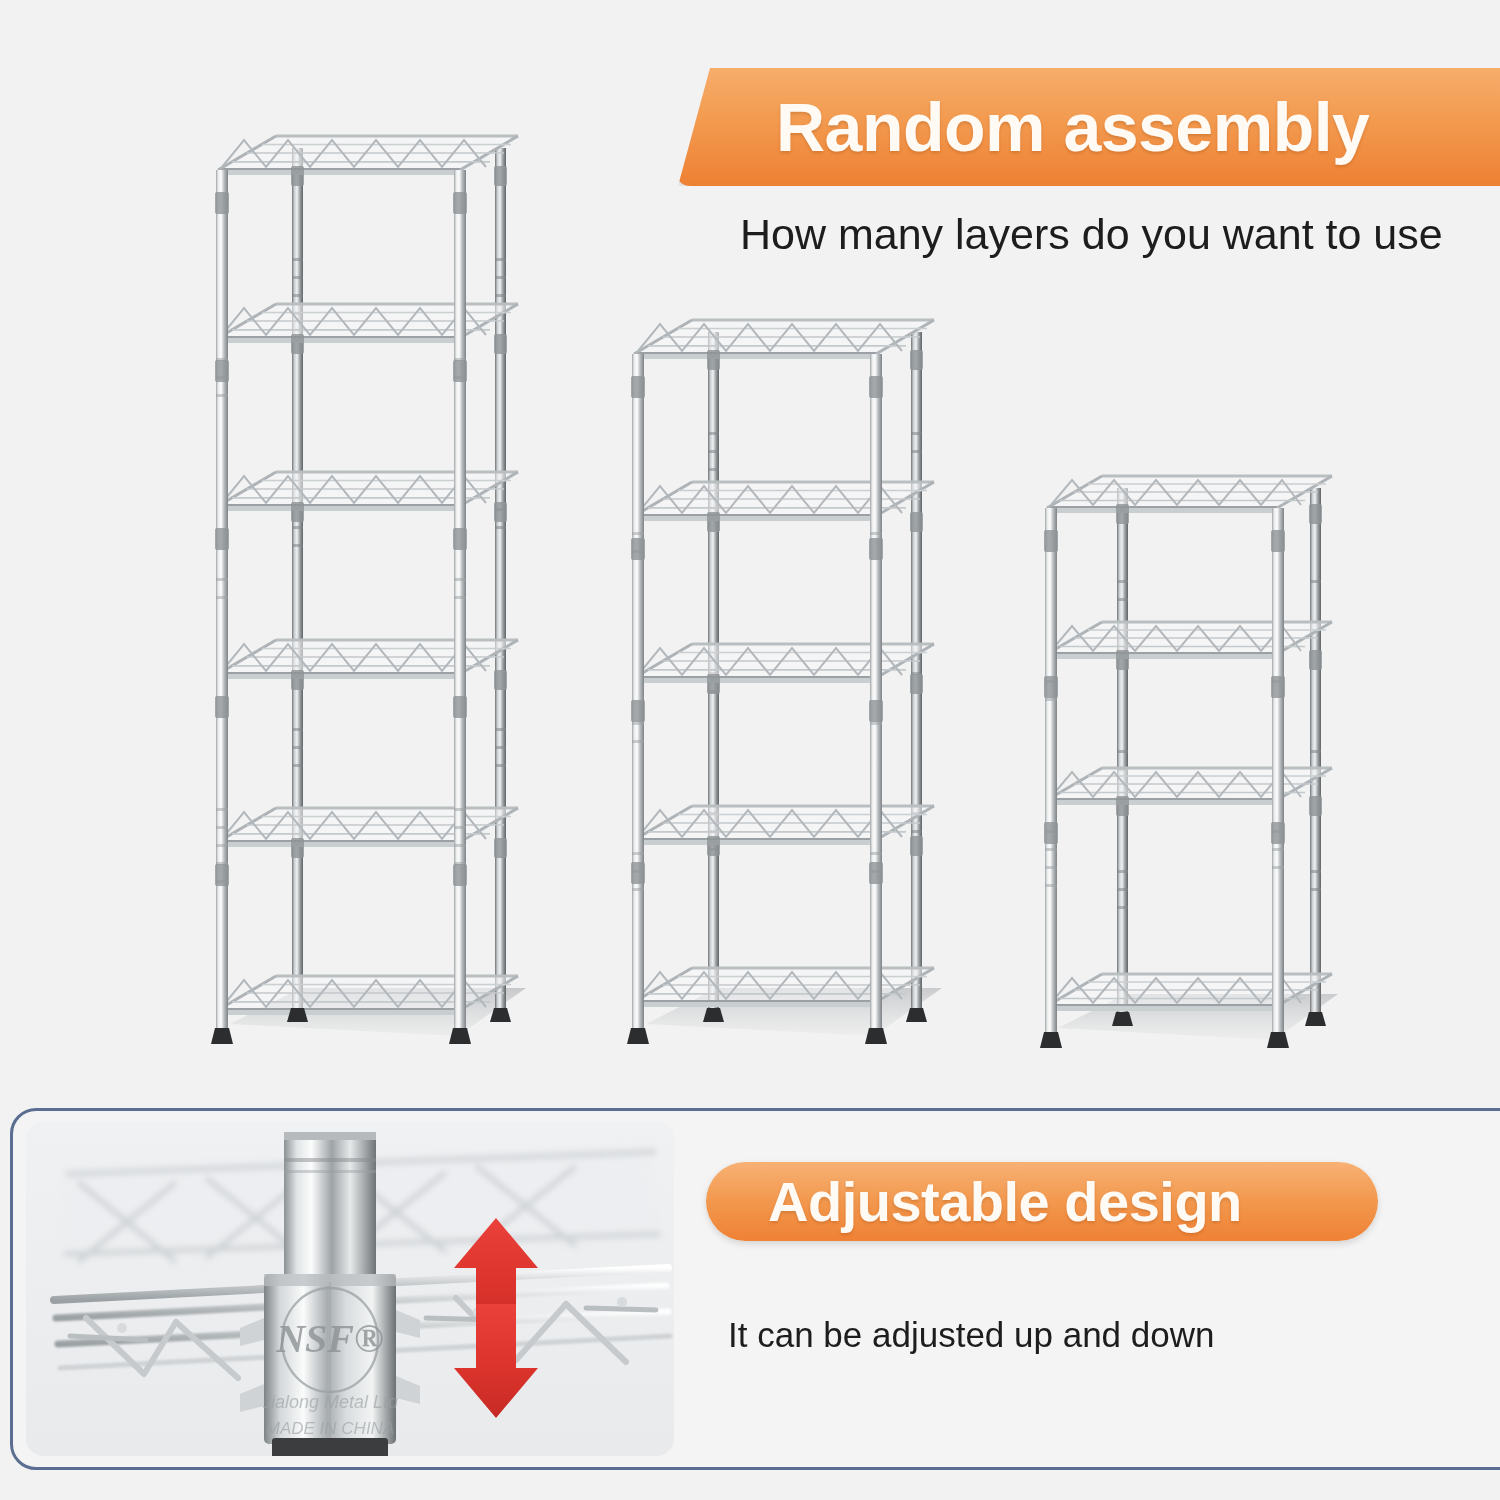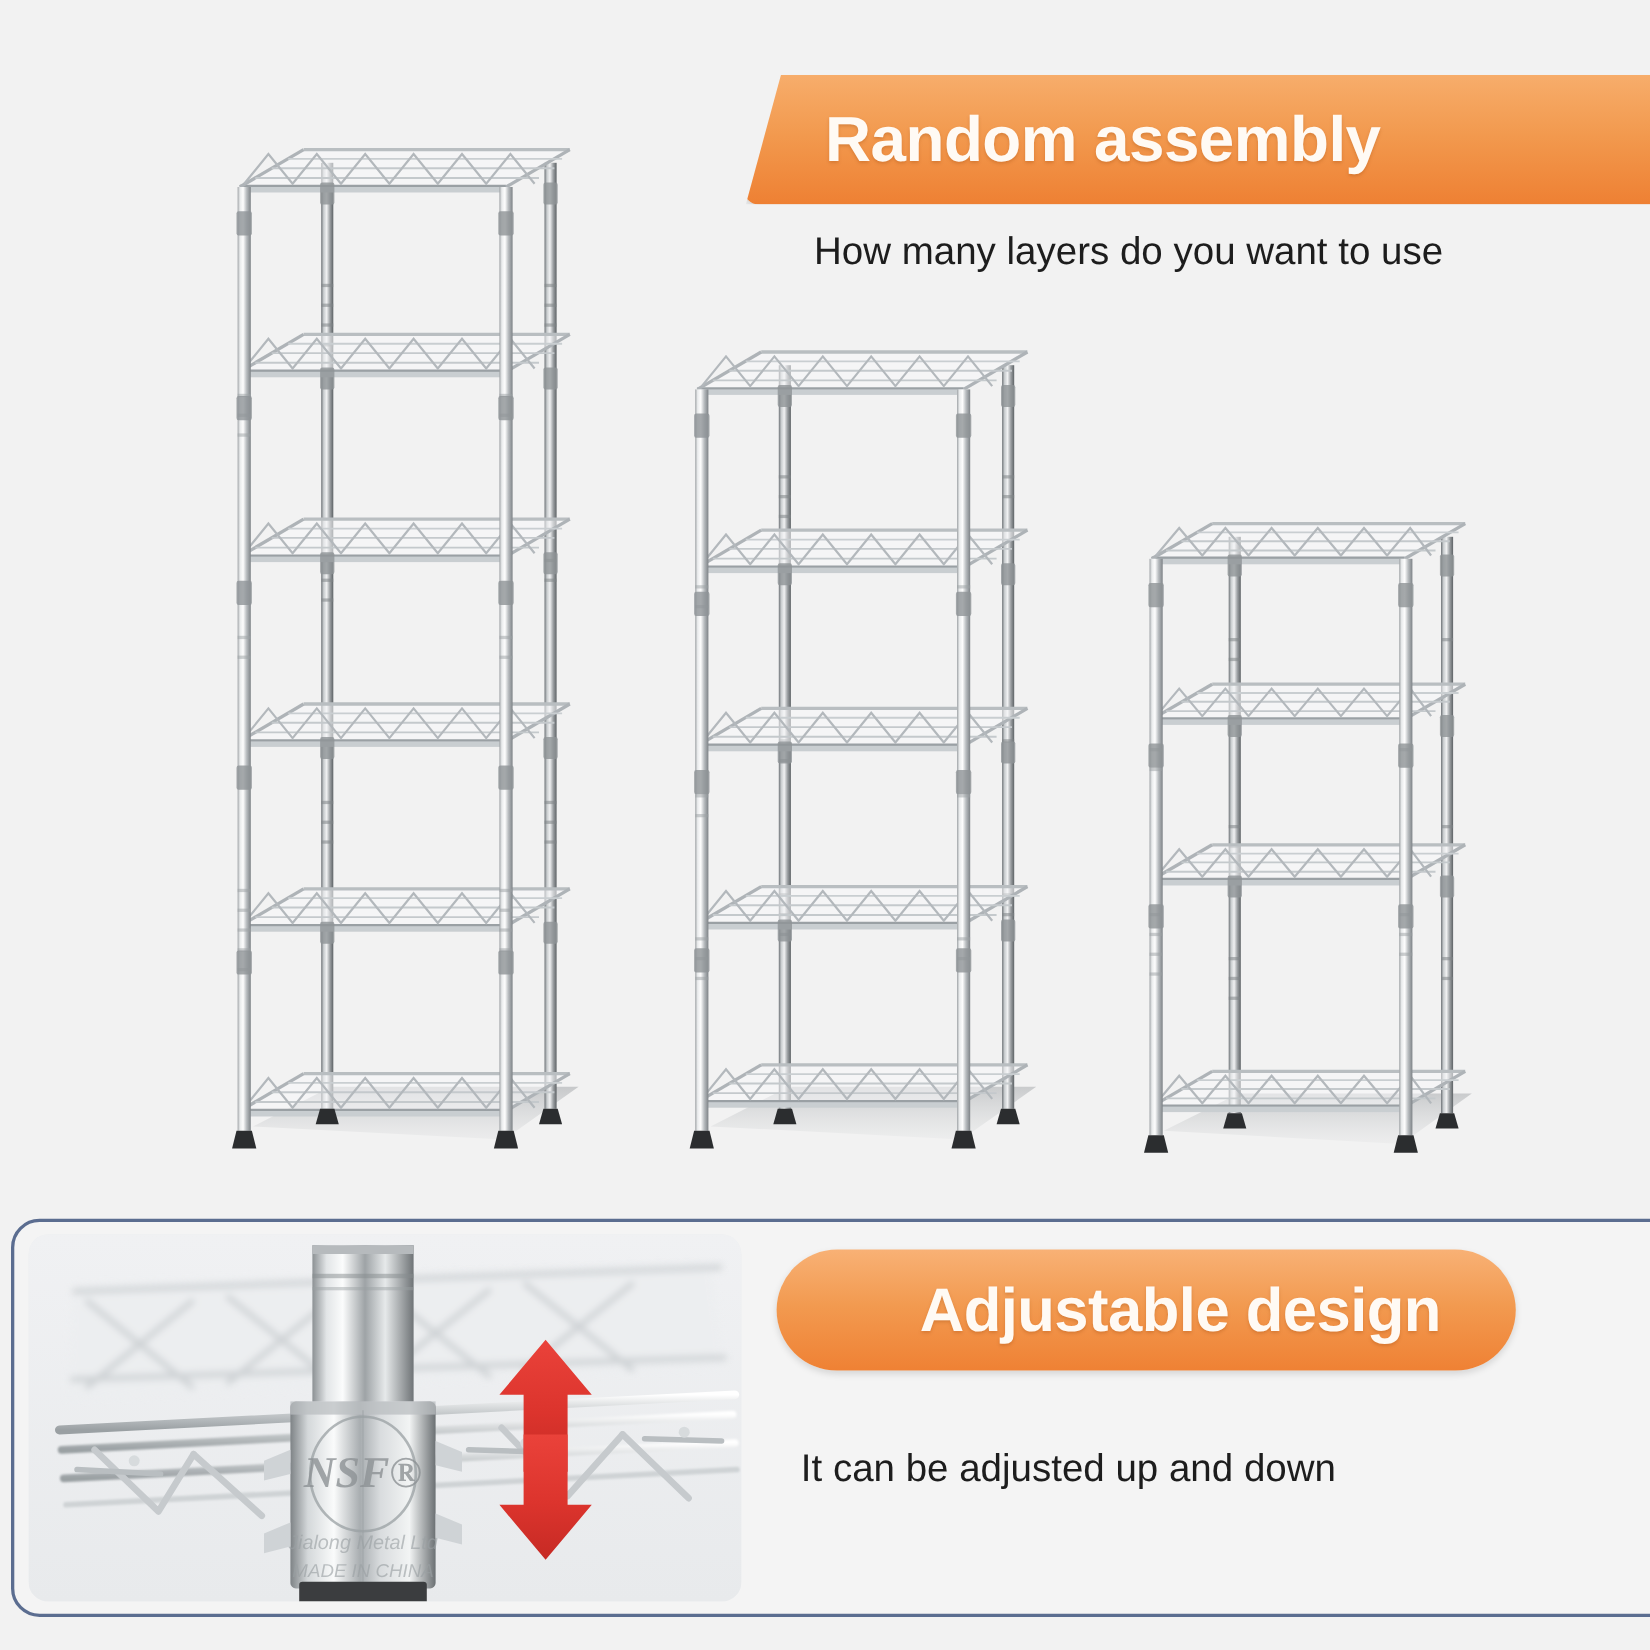--- a/index.html
+++ b/index.html
@@ -24,50 +24,50 @@
   .banner-top{
     position:absolute;left:676px;top:68px;width:840px;height:118px;
     background:linear-gradient(180deg,#f7ad6b 0%,#f29a4f 45%,#ee8033 100%);
     border-top-left-radius:30px;border-bottom-left-radius:14px;
     -webkit-clip-path:polygon(34px 0,840px 0,840px 118px,2px 118px);
             clip-path:polygon(34px 0,840px 0,840px 118px,2px 118px);
     box-shadow:0 3px 7px rgba(0,0,0,.13);
     display:flex;align-items:center;
   }
   .banner-top .btxt{
-    margin-left:74px;color:#fffaf4;font-size:58px;font-weight:bold;
+    margin-left:100px;color:#fffaf4;font-size:68px;font-weight:bold;
     letter-spacing:-.5px;line-height:1;
     text-shadow:0 2px 3px rgba(150,70,10,.28);
     white-space:nowrap;
     text-align:center;
   }
   .sub-top{
     position:absolute;left:740px;top:206px;width:730px;
-    font-size:35px;line-height:1.34;color:#1d1d1d;font-weight:400;
+    font-size:43px;line-height:1.34;color:#1d1d1d;font-weight:400;
   }
 
   
   .bottom-panel{
     position:absolute;left:10px;top:1108px;width:1620px;height:362px;
     border:3px solid #5b6d90;border-radius:26px;
     background:#f4f4f4;
     box-sizing:border-box;
   }
   .detail-photo{
     position:absolute;left:26px;top:1122px;width:648px;height:334px;
     border-radius:18px;overflow:hidden;background:#eceef0;font-style:italic;
   }
   .detail-photo svg{display:block;width:100%;height:100%;}
 
   .banner-bot{
-    position:absolute;left:706px;top:1136px;width:672px;height:110px;
+    position:absolute;left:706px;top:1162px;width:672px;height:79px;
     background:linear-gradient(180deg,#f8b175 0%,#f29a50 46%,#ef8134 100%);
     border-radius:55px;
     box-shadow:0 3px 7px rgba(0,0,0,.13);
-    display:flex;align-items:center;justify-content:center;
+    display:flex;align-items:center;
   }
   .banner-bot .btxt{
     margin-left:62px;color:#fffaf4;font-size:56px;font-weight:bold;
     letter-spacing:-.5px;line-height:1;
     text-shadow:0 2px 3px rgba(150,70,10,.28);
     white-space:nowrap;
   }
   .sub-bot{
     position:absolute;left:728px;top:1312px;width:730px;
     font-size:35px;line-height:1.34;color:#1d1d1d;

